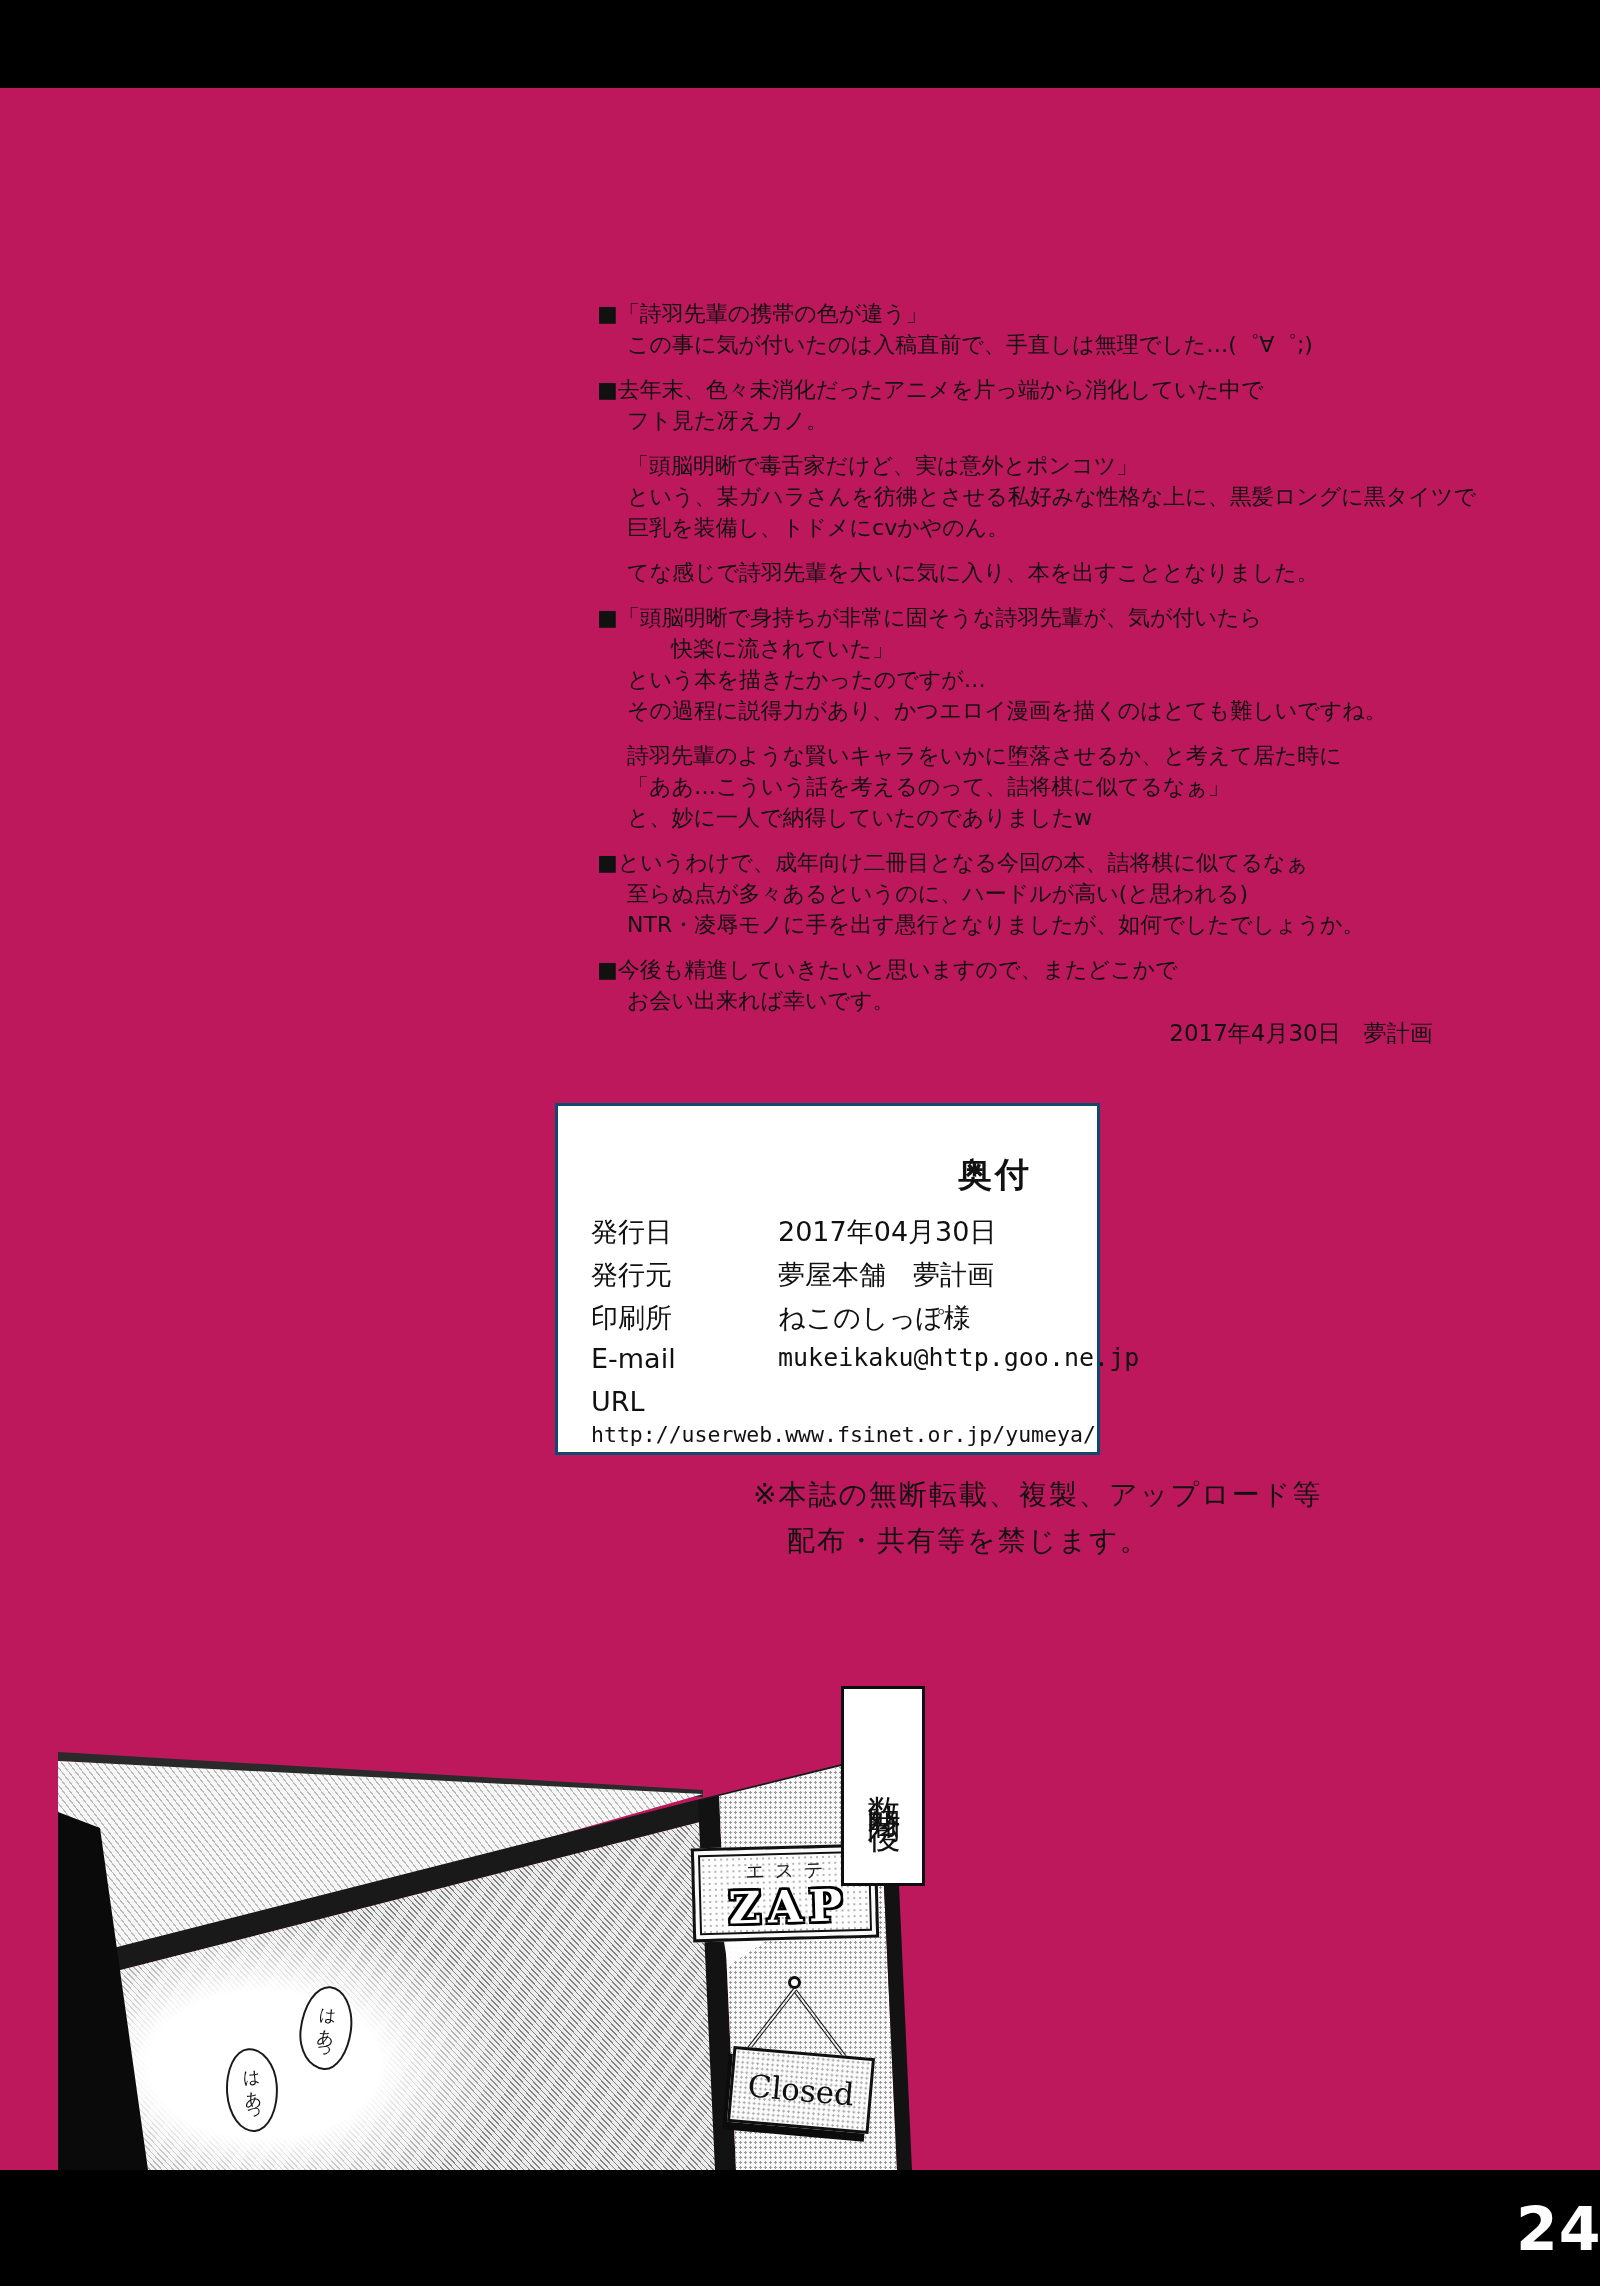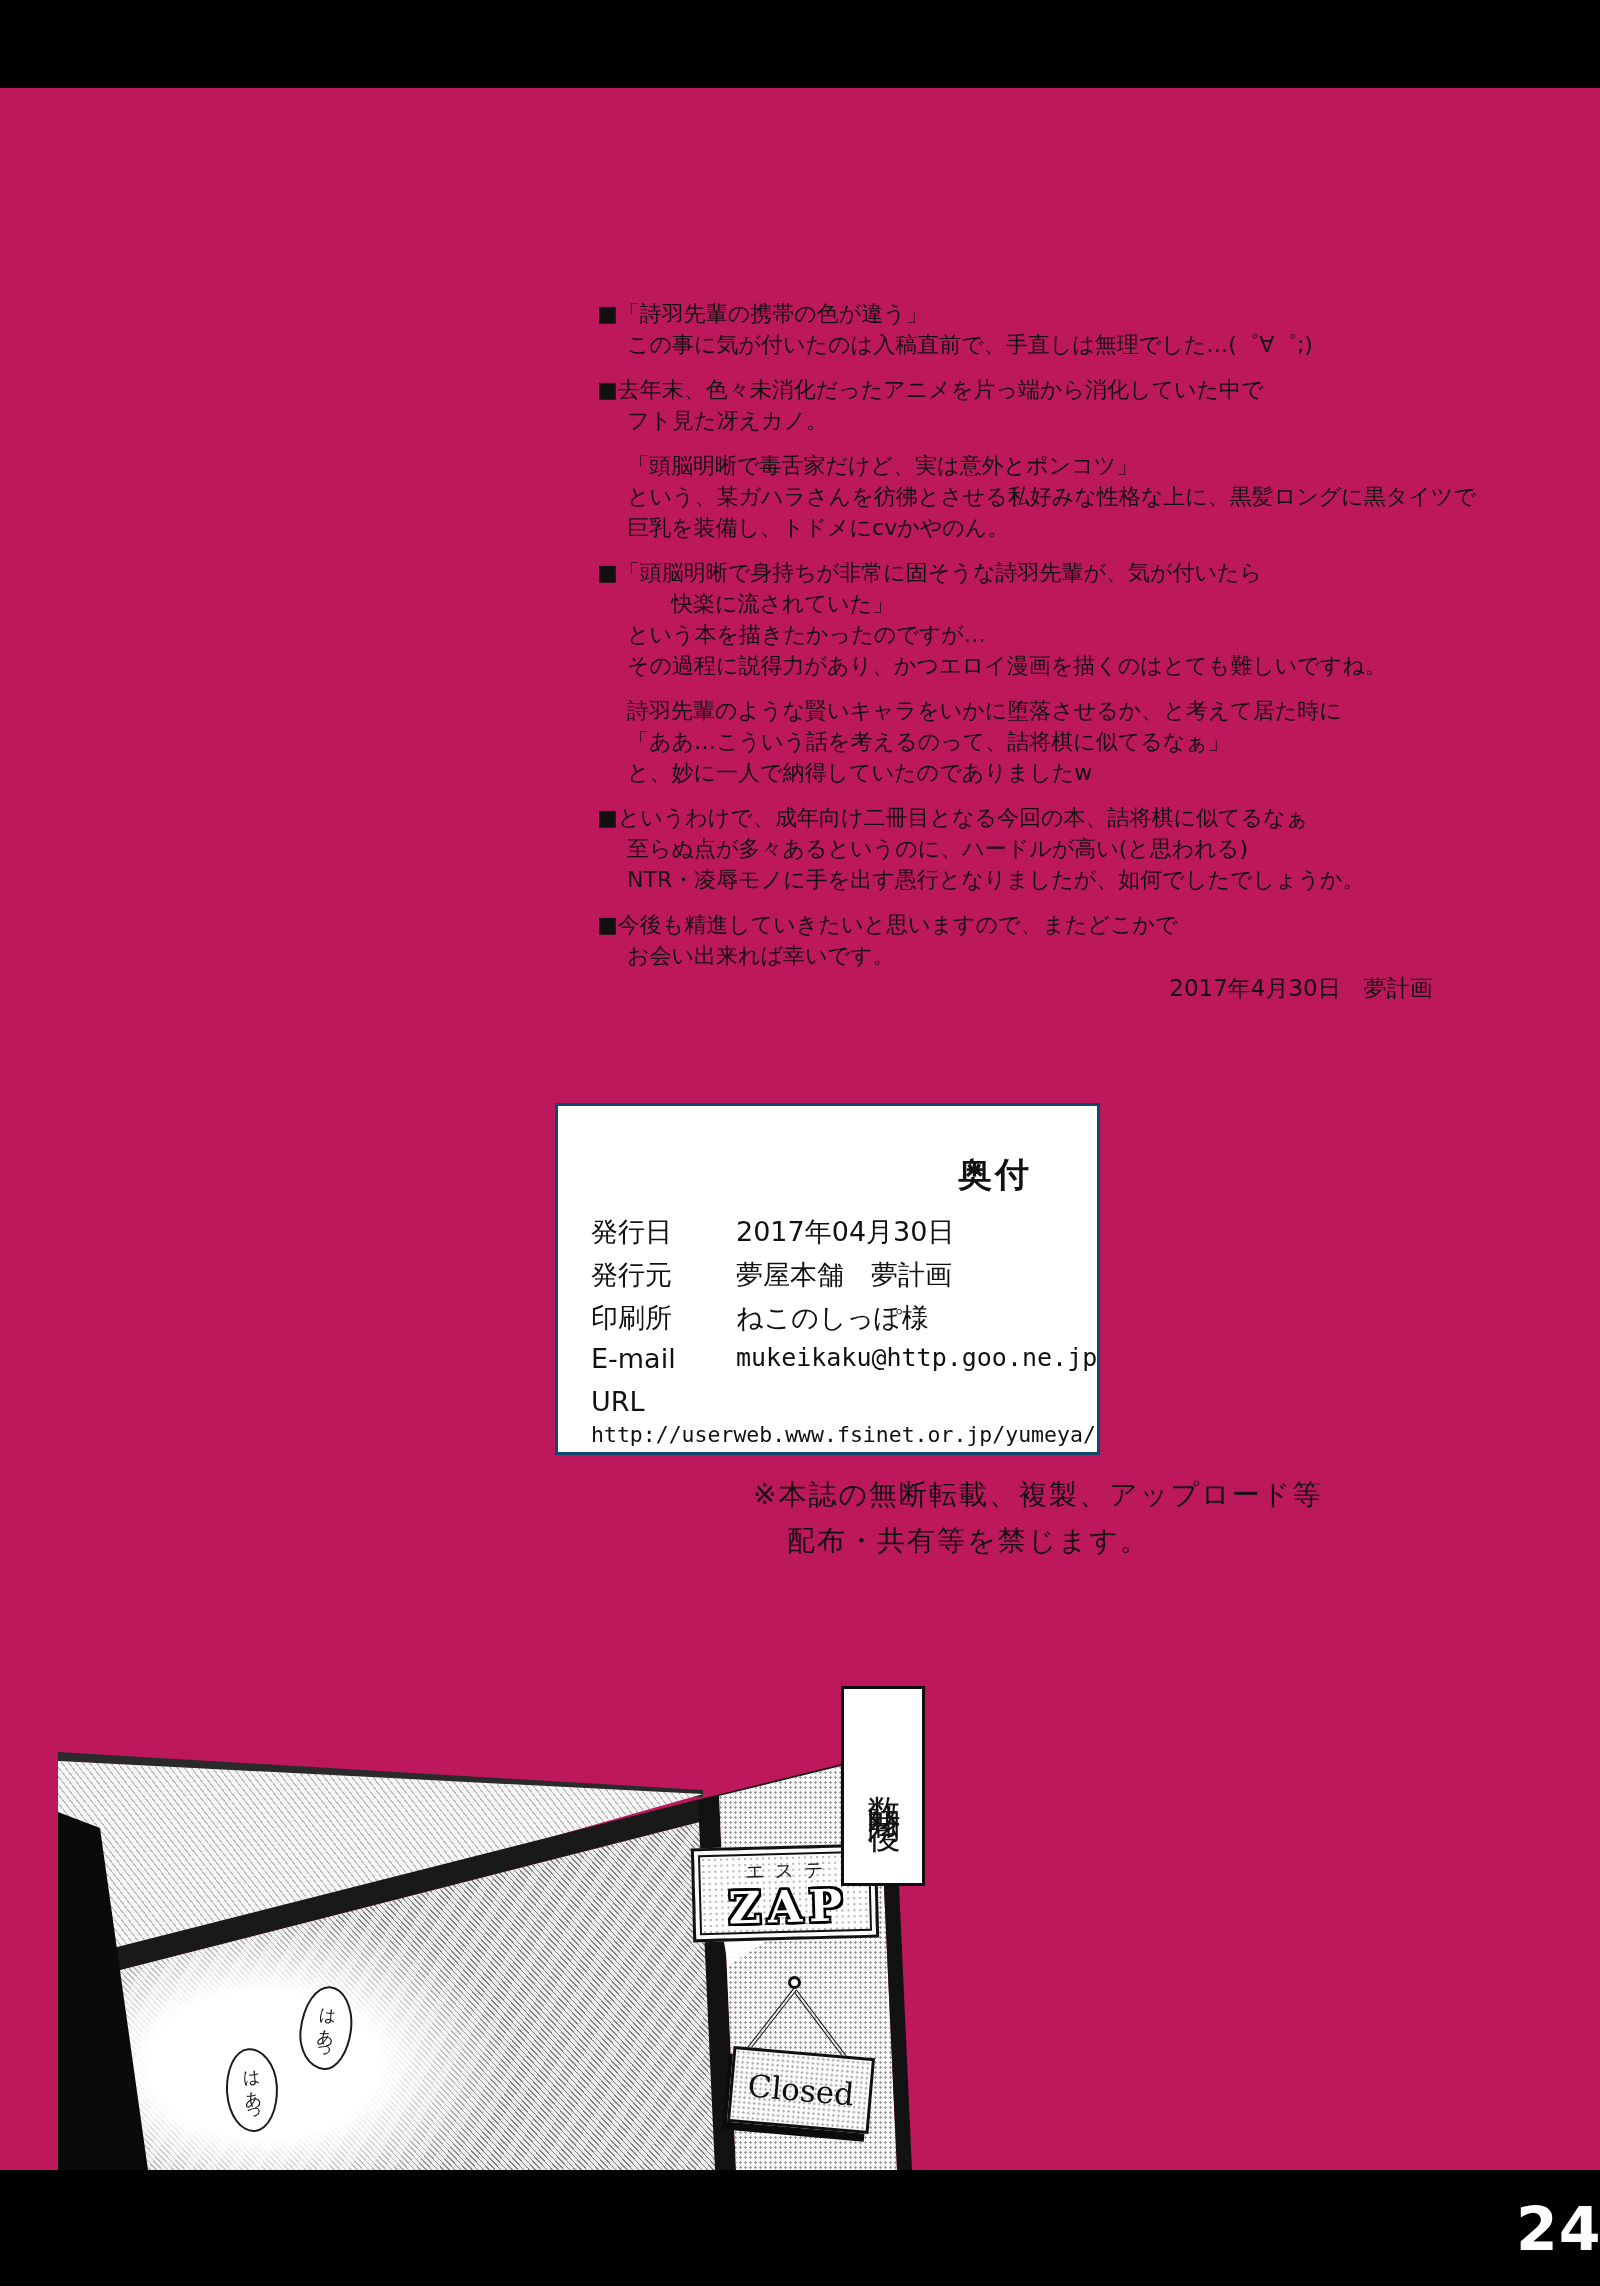--- a/index.html
+++ b/index.html
@@ -19,21 +19,21 @@
   #afterword .c{margin-left:30px;}
   #afterword .c2{margin-left:74px;}
   #afterword .g{margin-top:14px;}
   #date-line{margin-top:2px;margin-left:468px;font-size:23px;text-align:center;}
 
   
   #colophon{position:absolute;left:555px;top:1103px;width:545px;height:352px;
             border:3px solid #0c4a6e;box-sizing:border-box;background:#fff;}
   #colophon-title{position:absolute;left:400px;top:46px;font-size:34px;font-weight:bold;
                   letter-spacing:3px;}
-  .col-row{position:absolute;left:33px;height:43px;display:flex;font-size:27px;white-space:nowrap;}
+  .col-row{position:absolute;left:33px;height:43px;display:flex;font-size:27px;white-space:nowrap;gap:42px;}
   .col-label{width:145px;flex:none;}
   .mono{font-family:"DejaVu Sans Mono",monospace;}
   #col-url-value{position:absolute;left:33px;top:316px;font-size:21.5px;white-space:nowrap;}
 
   
   .notice-line{position:absolute;font-size:28px;letter-spacing:2px;white-space:nowrap;}
   #notice-1{left:753px;top:1476px;}
   #notice-2{left:787px;top:1522px;text-align:right;}
 
   
@@ -98,20 +98,21 @@
   <div class="bar" id="top-bar"></div>
 
   <div id="afterword">
     <div class="ln b">■「詩羽先輩の携帯の色が違う」</div>
     <div class="ln c">この事に気が付いたのは入稿直前で、手直しは無理でした…(゜∀゜;)</div>
     <div class="ln b g">■去年末、色々未消化だったアニメを片っ端から消化していた中で</div>
     <div class="ln c">フト見た冴えカノ。</div>
     <div class="ln c g">「頭脳明晰で毒舌家だけど、実は意外とポンコツ」</div>
     <div class="ln c">という、某ガハラさんを彷彿とさせる私好みな性格な上に、黒髪ロングに黒タイツで</div>
     <div class="ln c">巨乳を装備し、トドメにcvかやのん。</div>
+    <div class="ln c g">てな感じで詩羽先輩を大いに気に入り、本を出すこととなりました。</div>
     <div class="ln b g">■「頭脳明晰で身持ちが非常に固そうな詩羽先輩が、気が付いたら</div>
     <div class="ln c2">快楽に流されていた」</div>
     <div class="ln c">という本を描きたかったのですが…</div>
     <div class="ln c">その過程に説得力があり、かつエロイ漫画を描くのはとても難しいですね。</div>
     <div class="ln c g">詩羽先輩のような賢いキャラをいかに堕落させるか、と考えて居た時に</div>
     <div class="ln c">「ああ…こういう話を考えるのって、詰将棋に似てるなぁ」</div>
     <div class="ln c">と、妙に一人で納得していたのでありましたw</div>
     <div class="ln b g">■というわけで、成年向け二冊目となる今回の本、詰将棋に似てるなぁ</div>
     <div class="ln c">至らぬ点が多々あるというのに、ハードルが高い(と思われる)</div>
     <div class="ln c">NTR・凌辱モノに手を出す愚行となりましたが、如何でしたでしょうか。</div>

